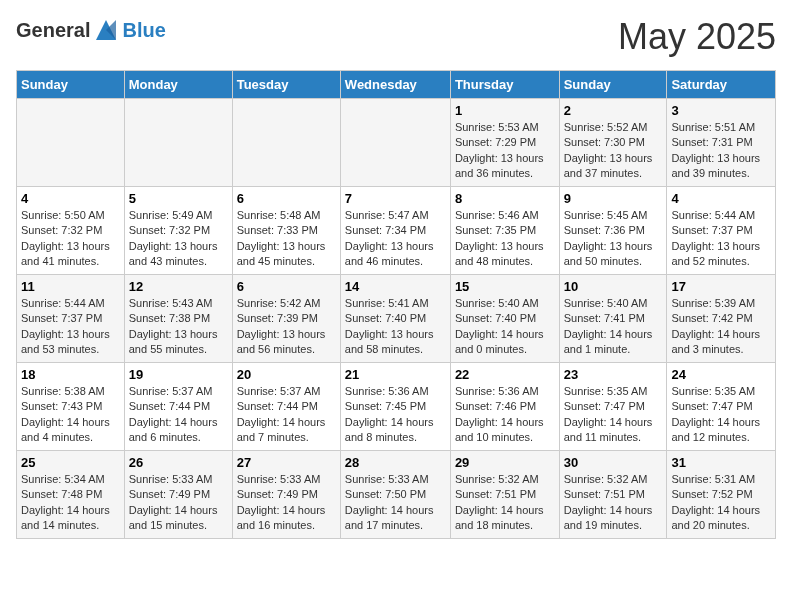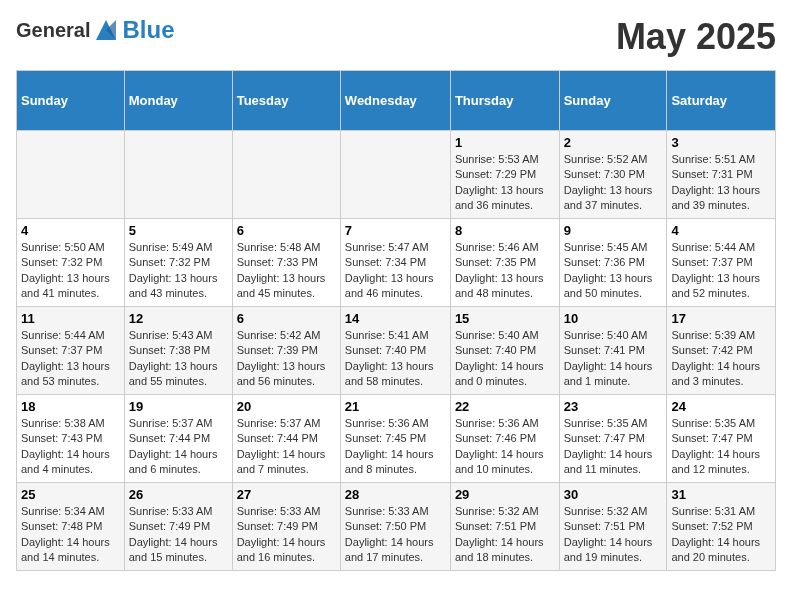--- a/index.html
+++ b/index.html
@@ -23,37 +23,37 @@
     .logo-icon {
       width: 28px;
       height: 28px;
       margin-left: 2px;
     }
     .title-block {
       text-align: right;
     }
     .title-month {
       font-size: 36px;
-      font-weight: bold;
+      font-weight: normal;
       color: #333;
       margin-left: 16px;
     }
     .title-location {
       font-size: 16px;
       color: #555;
     }
     table {
       width: 100%;
       border-collapse: collapse;
       font-size: 11px;
     }
     thead tr th {
       background-color: #2a7fc1;
       color: #fff;
-      padding: 22px 4px;
+      padding: 6px 4px;
       text-align: left;
       font-size: 13px;
       font-weight: bold;
       border: 1px solid #ccc;
     }
     tbody tr td {
       border: 1px solid #ccc;
       vertical-align: top;
       padding: 4px 4px;
       width: 113px;
@@ -84,21 +84,21 @@
 </head>
 <body>
 
 <div class="header">
   <div class="logo">
     <span style="font-size:20px;font-weight:bold;color:#333;">General</span>
     <svg class="logo-icon" viewBox="0 0 28 28" xmlns="http://www.w3.org/2000/svg">
       <polygon points="4,24 14,4 24,24" fill="#2a7fc1"></polygon>
       <polygon points="14,14 24,4 24,24" fill="#1a5fa0" opacity="0.7"></polygon>
     </svg>
-    <span style="font-size:24px;font-weight:bold;color:#2a7fc1;margin-left:2px;">Blue</span>
+    <span style="font-size:20px;font-weight:bold;color:#2a7fc1;margin-left:2px;">Blue</span>
   </div>
   <div class="title-block">
     <div class="title-month">May 2025</div>
   </div>
 </div>
 
 <table>
   <thead>
     <tr>
     <th>Sunday</th>

